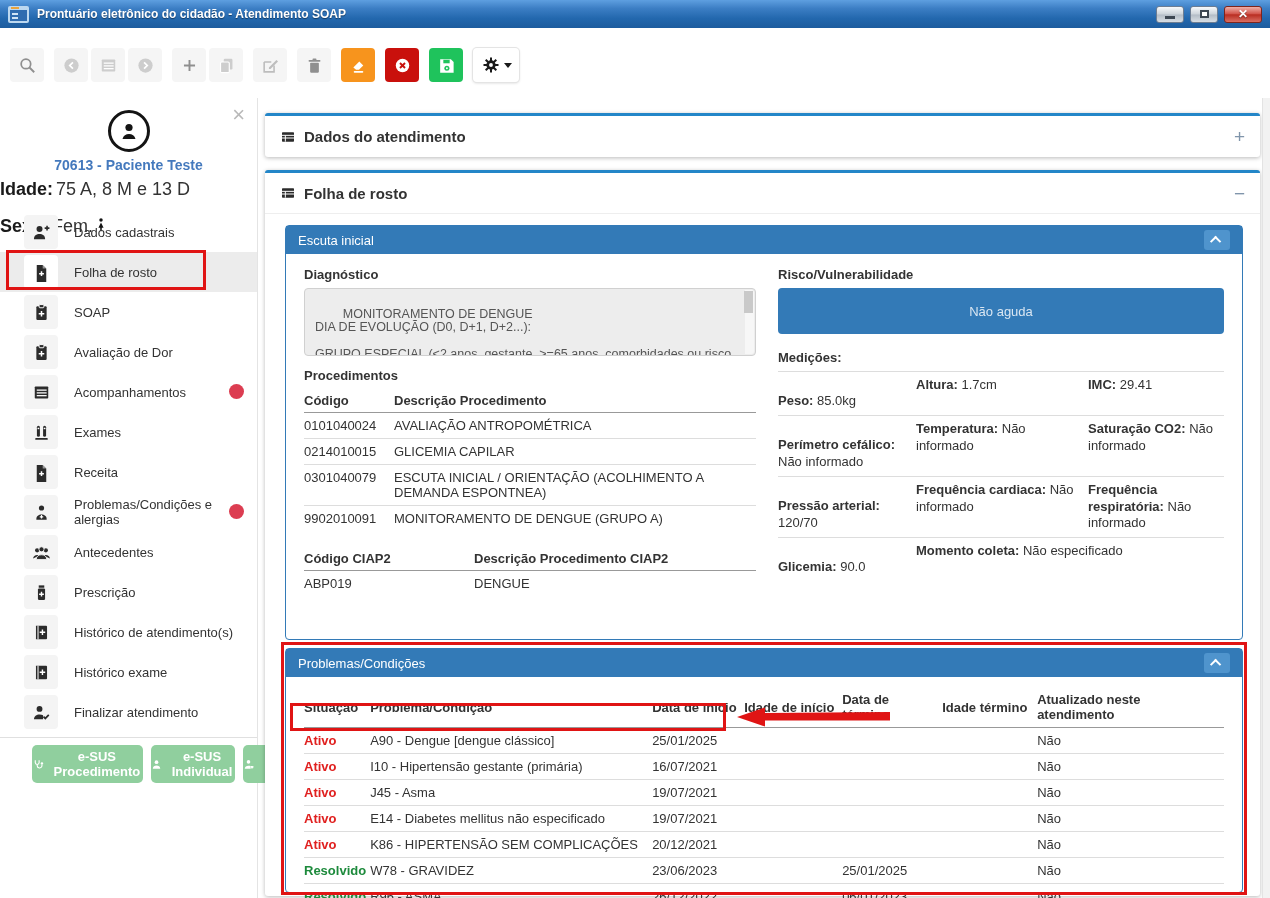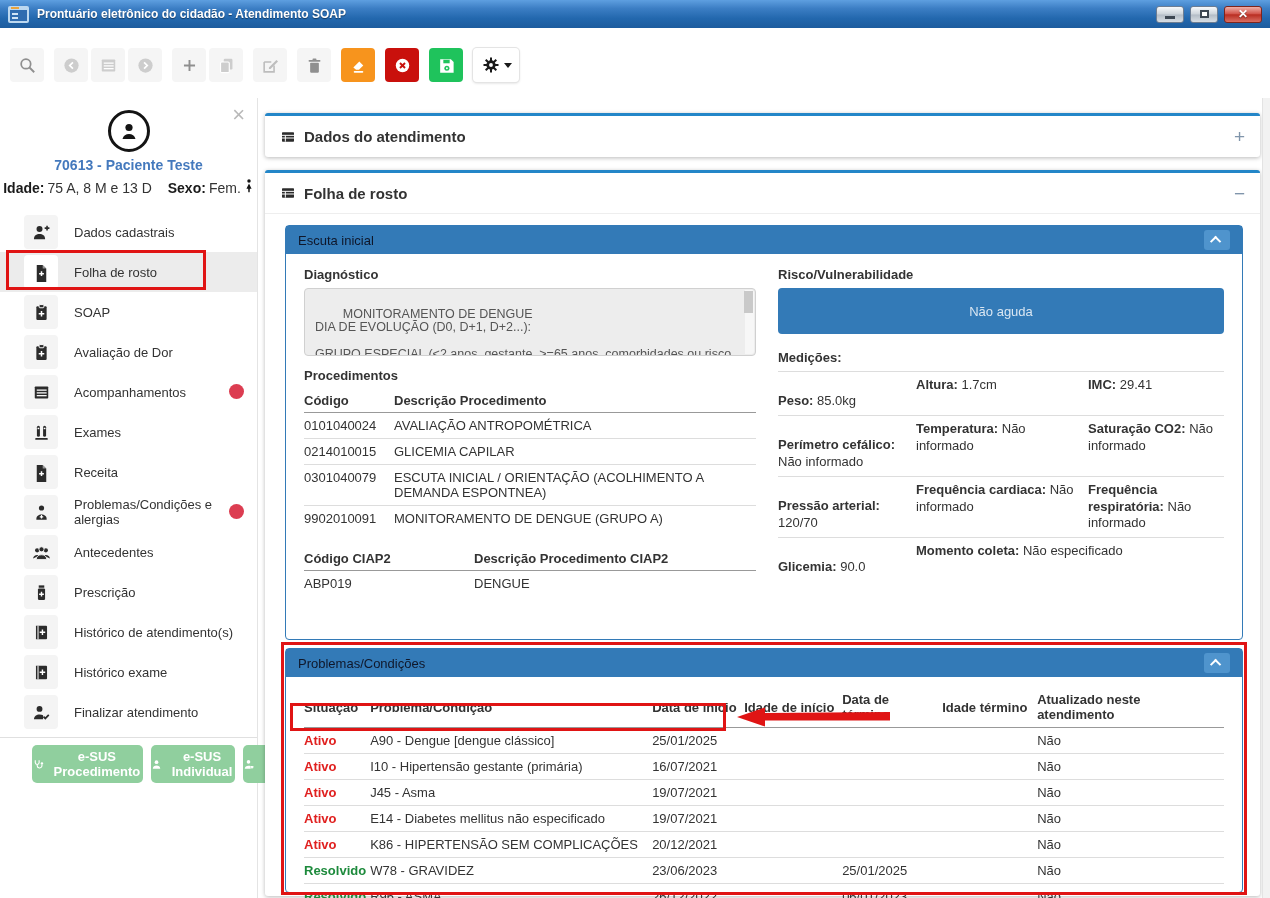--- a/index.html
+++ b/index.html
@@ -37,21 +37,21 @@
   .tbtn.white svg { width:20px; height:20px; color:#1a1a1a; }
   .caret { width:0; height:0; border-left:4px solid transparent; border-right:4px solid transparent; border-top:5px solid #1a1a1a; margin-left:3px; }
 
   
   .sidebar { position:absolute; left:0; top:98px; width:258px; bottom:0; background:#fff; border-right:1px solid #e4e4e4; }
   .patient-close { position:absolute; right:12px; top:6px; color:#b9b9b9; font-size:22px; line-height:1; cursor:pointer; }
   .avatar { width:42px; height:42px; border:3px solid #141414; border-radius:50%; margin:12px auto 0;
     display:flex; align-items:center; justify-content:center; color:#141414; }
   .avatar svg { width:24px; height:24px; }
   .patient-name { text-align:center; color:#4479bd; font-weight:bold; font-size:14px; margin-top:5px; }
-  .patient-meta { display:flex; justify-content:center; gap:16px; font-size:14px; margin-top:6px; color:#333; }
+  .patient-meta { display:flex; justify-content:center; gap:16px; font-size:18px; margin-top:6px; color:#333;flex-direction:column; }
   .patient-meta b { color:#1a1a1a; }
   .meta-item { display:flex; align-items:center; gap:3px; }
   .female-glyph svg { width:10px; height:14px; color:#141414; }
   .menu { position:absolute; top:114px; left:0; right:0; }
   .menu-item { height:40px; display:flex; align-items:center; padding-left:24px; position:relative; cursor:pointer; }
   .menu-item.selected { background:#ececec; }
   .mi-icon { width:34px; height:34px; border-radius:4px; background:#f4f4f4; display:flex; align-items:center; justify-content:center; margin-right:16px; color:#2b2b2b; flex:0 0 auto; }
   .menu-item.selected .mi-icon { background:#fff; }
   .mi-icon svg { width:19px; height:19px; }
   .mi-label { font-size:13px; color:#333; }
@@ -69,21 +69,21 @@
   .card2 { top:170px; height:726px; }
   .card-header { display:flex; align-items:center; height:41px; padding:0 15px; font-size:15px; font-weight:bold; color:#333; }
   .card2 .card-header { border-bottom:1px solid #eee; }
   .card-header svg { width:16px; height:16px; margin-right:8px; color:#2b2b2b; }
   .card-toggle { margin-left:auto; color:#8095ab; font-size:19px; font-weight:normal; cursor:pointer; line-height:1; }
 
   
   .subpanel { position:absolute; border:1px solid #337ab7; border-radius:4px; background:#fff; }
   .sp-escuta { left:285px; top:225px; width:958px; height:415px; }
   .sp-problemas { left:285px; top:648px; width:958px; height:245px; }
-  .sp-header { background:#337ab7; color:#0f172a; font-size:13px; height:28px; display:flex; align-items:center; padding:0 12px; }
+  .sp-header { background:#337ab7; color:#ffffff; font-size:13px; height:28px; display:flex; align-items:center; padding:0 12px; }
   .sp-chevron { margin-left:auto; width:26px; height:20px; background:#4f94cd; border-radius:3px; display:flex; align-items:center; justify-content:center; cursor:pointer; }
   .chev-up { width:8px; height:8px; border-top:2px solid #fff; border-left:2px solid #fff; transform:rotate(45deg) translateY(2px); }
 
   .escuta-body { display:flex; gap:22px; padding:13px 18px; font-size:13px; }
   .col-left { width:452px; flex:0 0 auto; }
   .col-right { flex:1; min-width:0; }
   .lbl { font-weight:bold; margin-bottom:6px; color:#333; }
   .diag-box { position:relative; background:#ededed; border:1px solid #d0d0d0; border-radius:4px; height:68px;
     padding:5px 20px 5px 10px; color:#555; font-size:12.5px; line-height:1.08; white-space:pre-wrap; overflow:hidden; cursor:text; }
   .diag-scroll { position:absolute; right:1px; top:1px; bottom:1px; width:9px; background:#f7f7f7; border-radius:0 3px 3px 0; }

